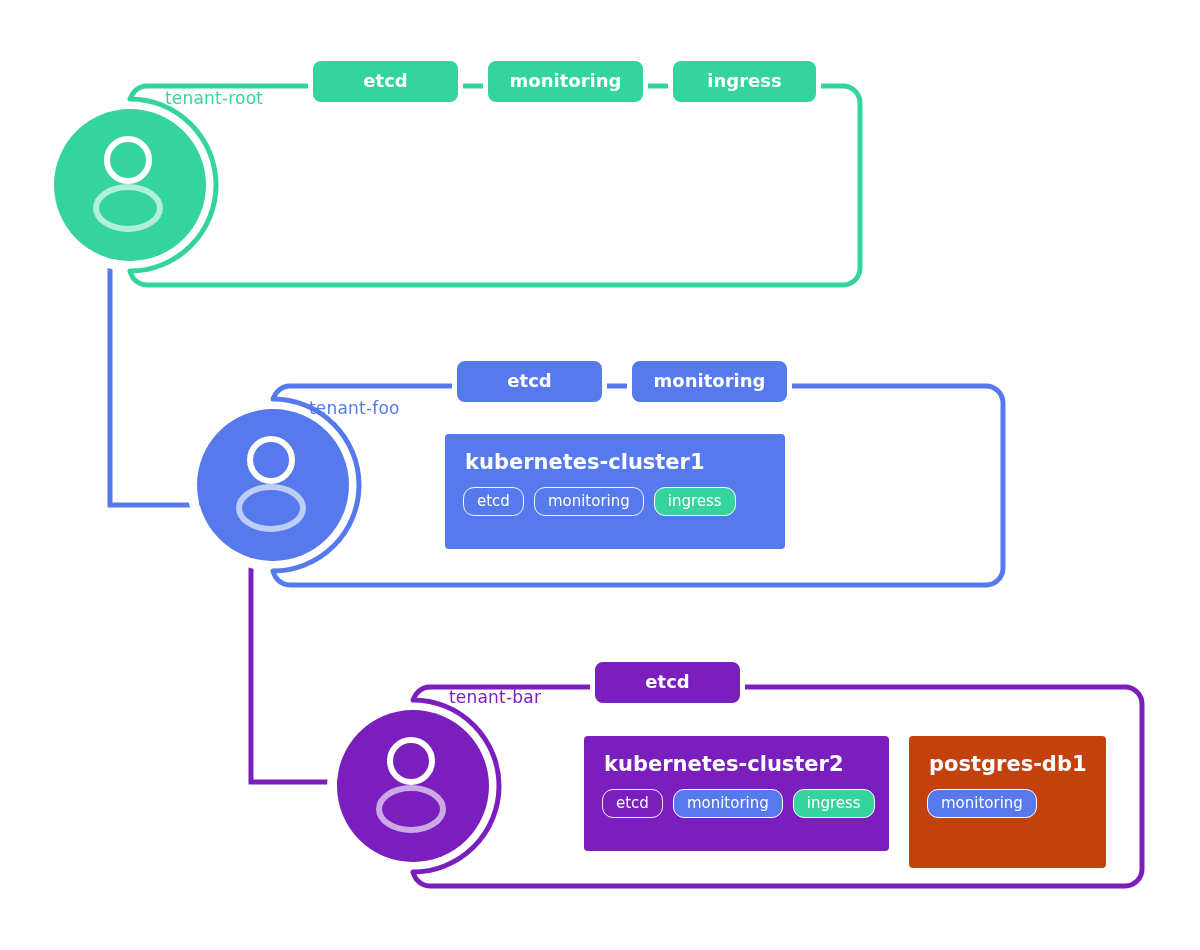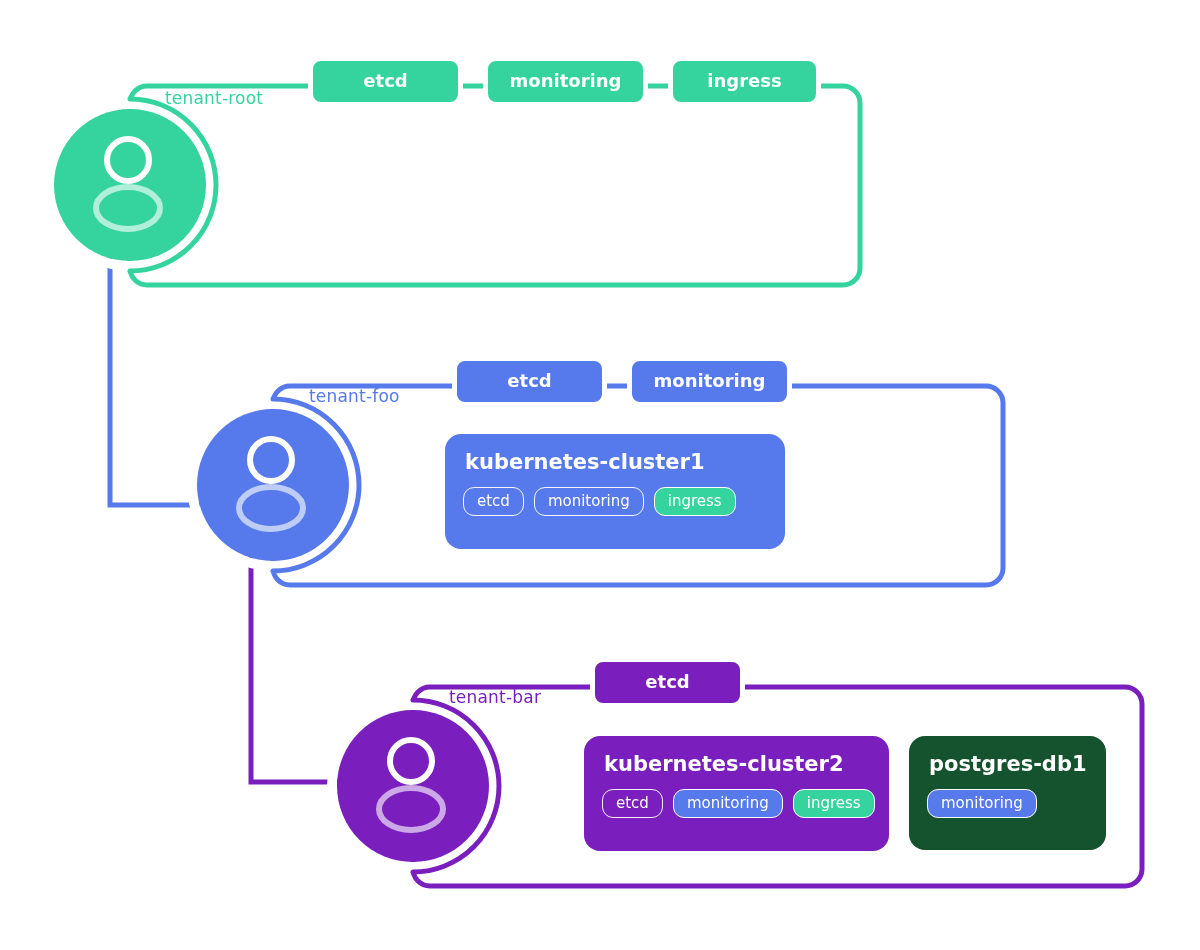--- a/index.html
+++ b/index.html
@@ -20,21 +20,21 @@
   
   .badge{
     position:absolute;display:flex;align-items:center;justify-content:center;
     border-radius:13px;color:#fff;font-size:18px;font-weight:600;
     box-sizing:border-box;border:5px solid #ffffff;white-space:nowrap;
     line-height:1;padding-bottom:2px;
   }
 
   
   .card{
-    position:absolute;border-radius:16px;box-sizing:border-box;
+    position:absolute;border-radius:4px;box-sizing:border-box;
     padding:18px 6px 16px 18px;color:#fff;
   }
   .card-title{
     font-size:21px;font-weight:700;line-height:1;margin:0 0 14px 2px;
     white-space:nowrap;
   }
   .chip-row{display:flex;gap:10px;align-items:center;}
   .chip{
     display:inline-flex;align-items:center;justify-content:center;
     height:29px;padding:0 13px;border-radius:11px;
@@ -120,21 +120,21 @@
                Z" fill="none" stroke="#7A1FBE" stroke-width="5" stroke-linecap="round"></path>
       <circle cx="413" cy="786" r="81" fill="none" stroke="#ffffff" stroke-width="10"></circle>
       <path d="M 413 700 A 86 86 0 0 1 413 872" fill="none" stroke="#7A1FBE" stroke-width="5" stroke-linecap="round"></path>
       <circle cx="413" cy="786" r="76" fill="#7A1FBE"></circle>
       <circle cx="411" cy="761" r="21" fill="none" stroke="#ffffff" stroke-width="6"></circle>
       <ellipse cx="411" cy="809" rx="32" ry="21" fill="none" stroke="#ffffff" stroke-width="6" opacity="0.62"></ellipse>
     </g>
   </svg>
 
   <div class="tenant-label" style="left:165px;top:90px;color:#35D49E;">tenant-root</div>
-  <div class="tenant-label" style="left:309px;top:388px;color:#5679EC;">tenant-foo</div>
+  <div class="tenant-label" style="left:309px;top:400px;color:#5679EC;">tenant-foo</div>
   <div class="tenant-label" style="left:449px;top:689px;color:#7A1FBE;text-align:right;">tenant-bar</div>
 
   <div class="badge" style="left:308px;top:56px;width:155px;height:51px;background:#35D49E;">etcd</div>
   <div class="badge" style="left:483px;top:56px;width:165px;height:51px;background:#35D49E;">monitoring</div>
   <div class="badge" style="left:668px;top:56px;width:153px;height:51px;background:#35D49E;">ingress</div>
 
   <div class="badge" style="left:452px;top:356px;width:155px;height:51px;background:#5679EC;">etcd</div>
   <div class="badge" style="left:627px;top:356px;width:165px;height:51px;background:#5679EC;">monitoring</div>
 
   <div class="badge" style="left:590px;top:657px;width:155px;height:51px;background:#7A1FBE;">etcd</div>
@@ -150,20 +150,20 @@
 
   <div class="card" style="left:584px;top:736px;width:305px;height:115px;background:#7A1FBE;">
     <div class="card-title">kubernetes-cluster2</div>
     <div class="chip-row">
       <span class="chip outline">etcd</span>
       <span class="chip solid" style="background:#5679EC;border-color:#ffffff;">monitoring</span>
       <span class="chip solid" style="background:#35D49E;border-color:#ffffff;">ingress</span>
     </div>
   </div>
 
-  <div class="card" style="left:909px;top:736px;width:197px;height:114px;background:#14532d;">
+  <div class="card" style="left:909px;top:736px;width:197px;height:132px;background:#c2410c;">
     <div class="card-title">postgres-db1</div>
     <div class="chip-row">
       <span class="chip solid" style="background:#5679EC;border-color:#ffffff;">monitoring</span>
     </div>
   </div>
 
 </div>
 
 </body></html>

